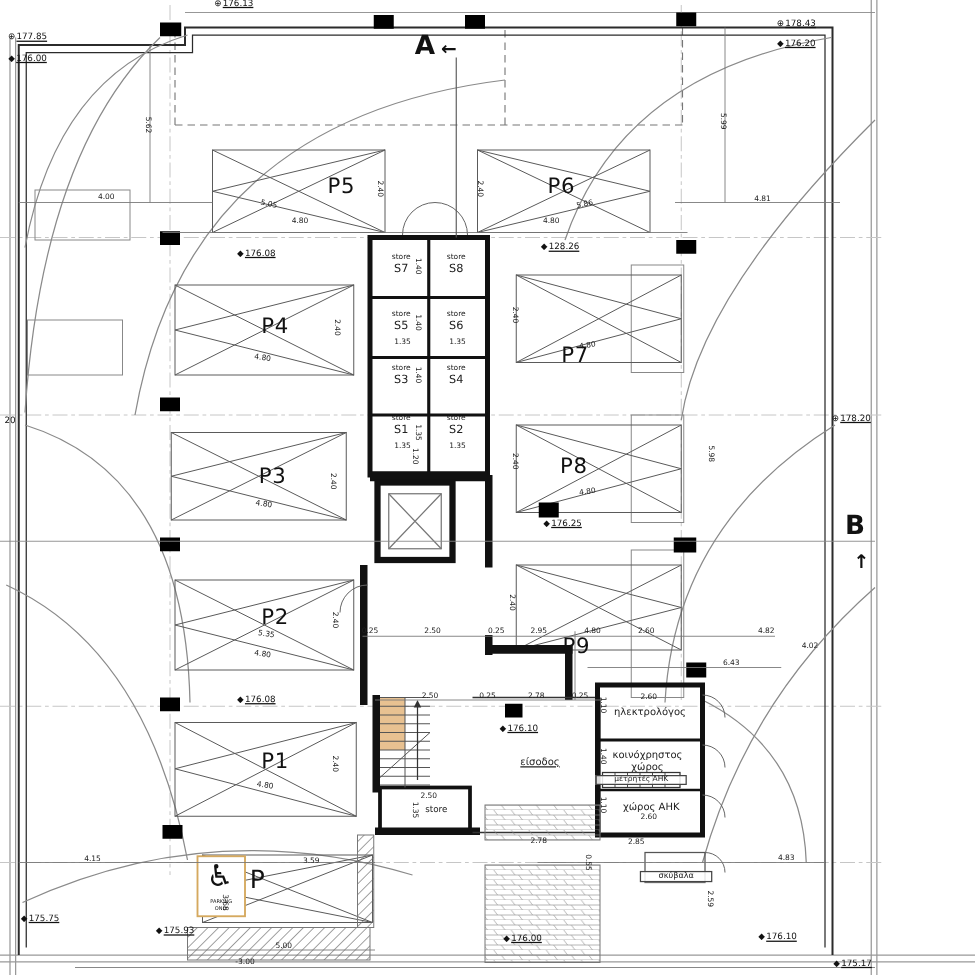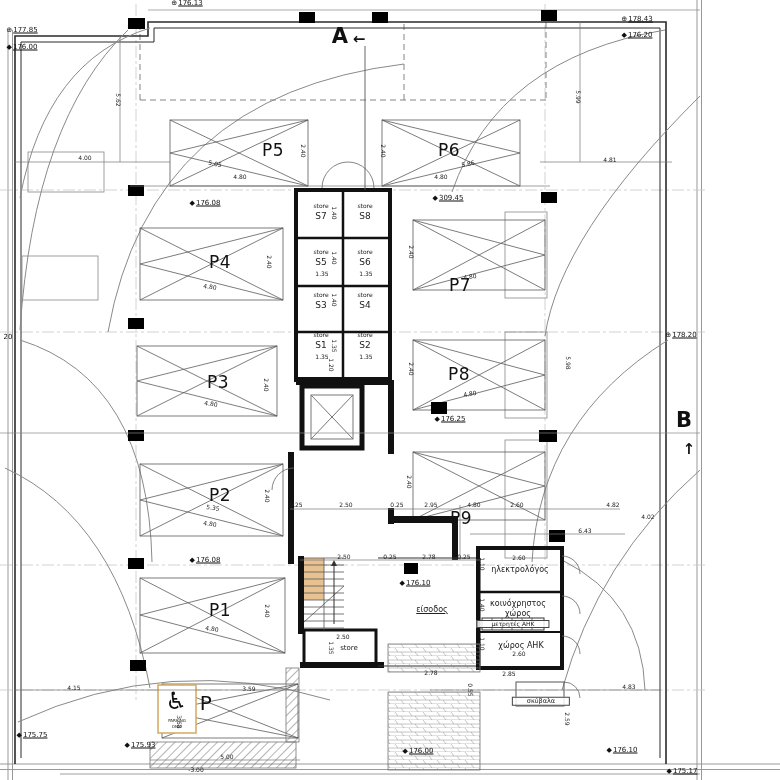--- a/index.html
+++ b/index.html
@@ -213,21 +213,21 @@
       <div class="lbl room boxed" style="left: 513px; top: 624px; font-size: 6px; transform: translate(-50%, -50%);"><span class="tx">μετρητές ΑΗΚ</span></div>
       <div class="lbl room" style="left: 521px; top: 646px; transform: translate(-50%, -50%);"><span class="tx">χώρος ΑΗΚ</span></div>
       <div class="lbl room boxed" style="left: 541px; top: 701px; font-size: 6.5px; transform: translate(-50%, -50%);"><span class="tx">σκύβαλα</span></div>
       <div class="lbl room" style="left: 432px; top: 610px; transform: translate(-50%, -50%); text-decoration: underline;"><span class="tx">είσοδος</span></div>
       <div class="lbl elev" style="left: 187px; top: 3px;"><span class="mk">⊕</span><span class="tx">176.13</span></div>
       <div class="lbl elev" style="left: 22px; top: 30px;"><span class="mk">⊕</span><span class="tx">177.85</span></div>
       <div class="lbl elev" style="left: 22px; top: 47px;"><span class="mk">◆</span><span class="tx">176.00</span></div>
       <div class="lbl elev" style="left: 637px; top: 19px;"><span class="mk">⊕</span><span class="tx">178.43</span></div>
       <div class="lbl elev" style="left: 637px; top: 35px;"><span class="mk">◆</span><span class="tx">176.20</span></div>
       <div class="lbl elev" style="left: 205px; top: 203px;"><span class="mk">◆</span><span class="tx">176.08</span></div>
-      <div class="lbl elev" style="left: 448px; top: 198px;"><span class="mk">◆</span><span class="tx">309.45</span></div>
+      <div class="lbl elev" style="left: 448px; top: 198px;"><span class="mk">◆</span><span class="tx">128.26</span></div>
       <div class="lbl elev" style="left: 681px; top: 335px;"><span class="mk">⊕</span><span class="tx">178.20</span></div>
       <div class="lbl elev" style="left: 450px; top: 419px;"><span class="mk">◆</span><span class="tx">176.25</span></div>
       <div class="lbl elev" style="left: 205px; top: 560px;"><span class="mk">◆</span><span class="tx">176.08</span></div>
       <div class="lbl elev" style="left: 415px; top: 583px;"><span class="mk">◆</span><span class="tx">176.10</span></div>
       <div class="lbl elev" style="left: 32px; top: 735px;"><span class="mk">◆</span><span class="tx">175.75</span></div>
       <div class="lbl elev" style="left: 140px; top: 745px;"><span class="mk">◆</span><span class="tx">175.93</span></div>
       <div class="lbl elev" style="left: 418px; top: 751px;"><span class="mk">◆</span><span class="tx">176.00</span></div>
       <div class="lbl elev" style="left: 622px; top: 750px;"><span class="mk">◆</span><span class="tx">176.10</span></div>
       <div class="lbl elev" style="left: 682px; top: 771px;"><span class="mk">◆</span><span class="tx">175.17</span></div>
       <div class="lbl dim" style="left: 118px; top: 100px; transform: translate(-50%, -50%) rotate(90deg);"><span class="tx">5.62</span></div>

